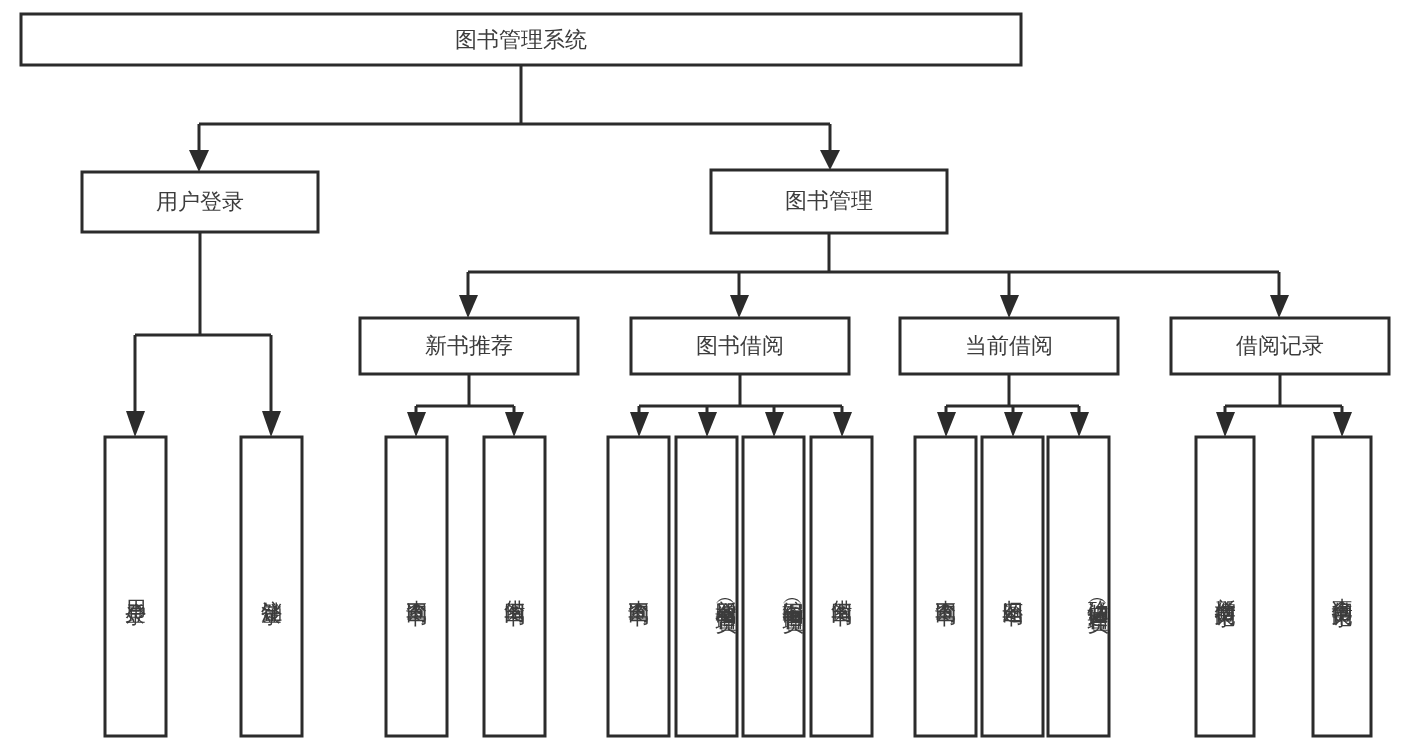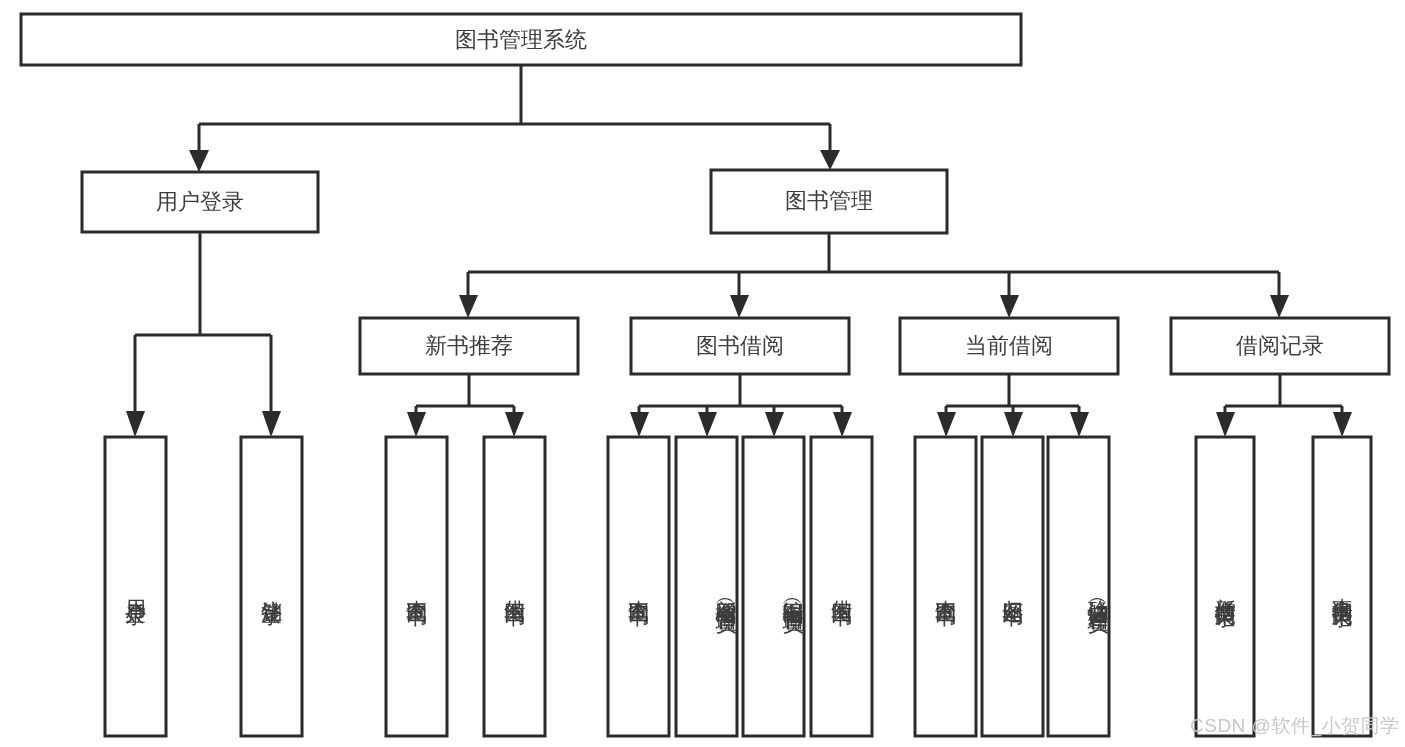--- a/index.html
+++ b/index.html
@@ -193,15 +193,14 @@
   <div class="node-label-v" style="left:743px; top:437px; width:61px; height:299px; align-items:flex-start; padding-top:10px; box-sizing:border-box;">编辑图书（管理员）</div>
   <div class="node-label-v" style="left:811px; top:437px; width:61px; height:299px;">借阅图书</div>
 
   <div class="node-label-v" style="left:915px; top:437px; width:61px; height:299px;">查询图书</div>
   <div class="node-label-v" style="left:982px; top:437px; width:61px; height:299px;">归还图书</div>
   <div class="node-label-v" style="left:1048px; top:437px; width:61px; height:299px; align-items:flex-start; padding-top:10px; box-sizing:border-box;">确认归还（管理员）</div>
 
   <div class="node-label-v" style="left:1196px; top:437px; width:58px; height:299px;">新增借阅记录</div>
   <div class="node-label-v" style="left:1313px; top:437px; width:58px; height:299px;">查询借阅记录</div>
 
-  <div class="watermark" style="left:1190px; top:713px;">CSDN @软件_小贺同学</div>
 
 </div>
 
 </body></html>

